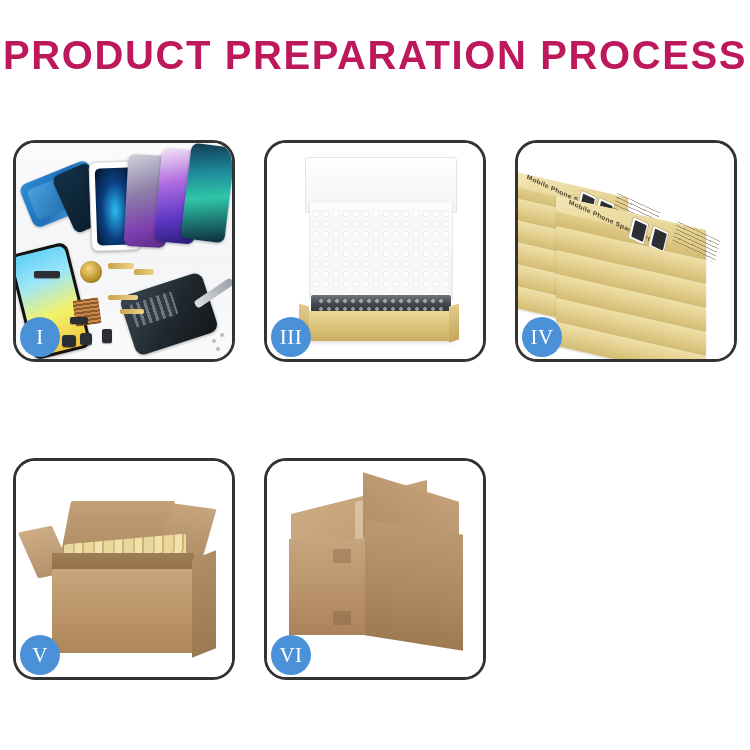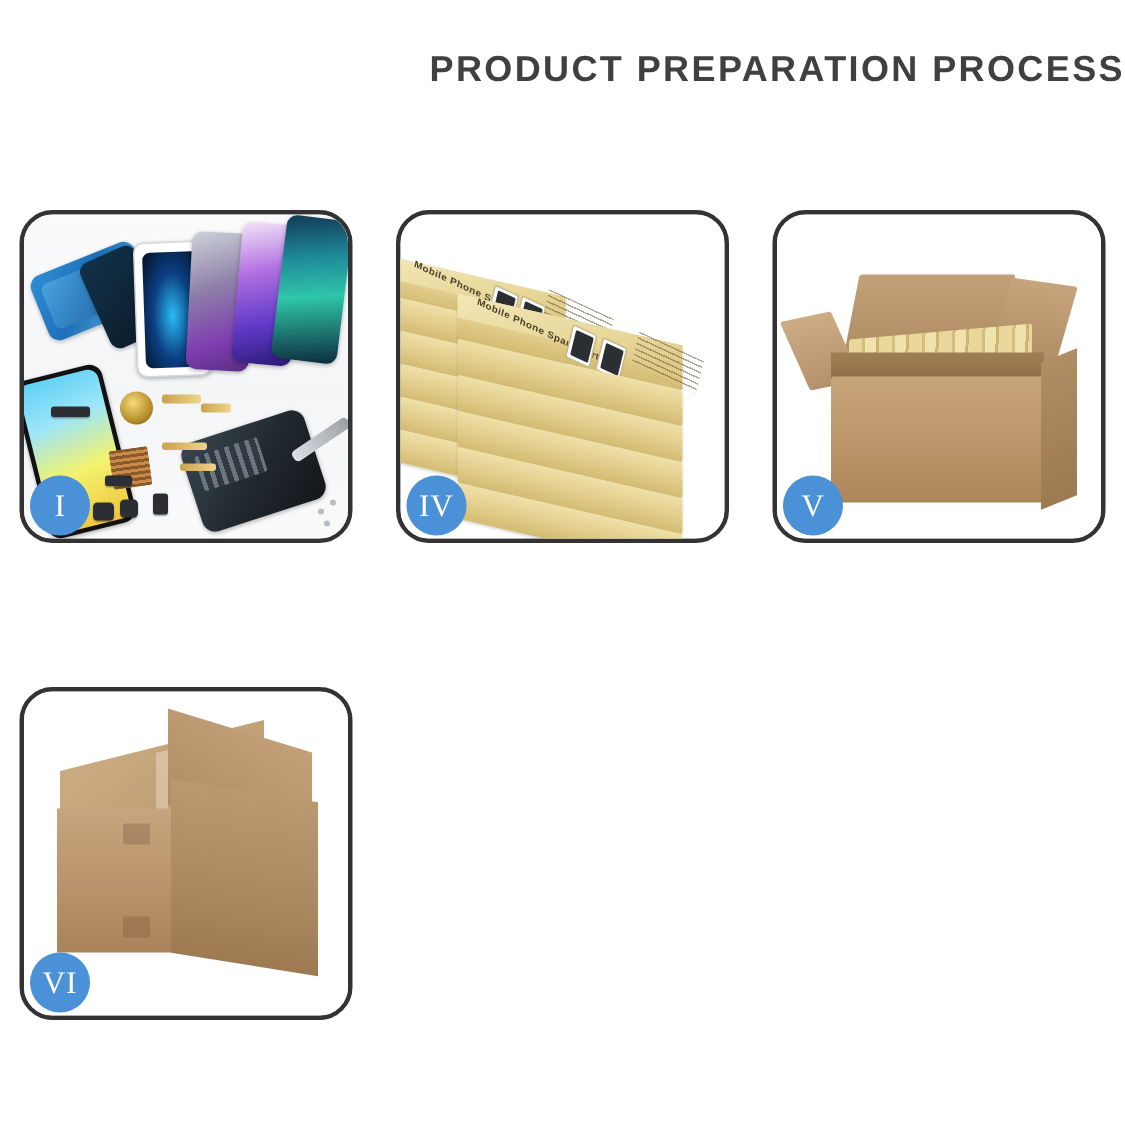--- a/index.html
+++ b/index.html
@@ -17,27 +17,26 @@
   }
 
   
   #header {
     width: 750px;
     padding-top: 34px;
     text-align: center;
   }
   #page-title {
     font-family: "Liberation Sans", sans-serif;
-    font-size: 24px;
+    font-size: 40px;
     font-weight: 700;
     letter-spacing: 1.6px;
-    color: #404040;
+    color: #be185d;
     line-height: 1.05;
     white-space: nowrap;
-    text-align: right;
   }
   #page-subtitle {
     margin-top: 11px;
     font-family: "Liberation Sans", sans-serif;
     font-size: 15.2px;
     font-weight: 400;
     letter-spacing: 0.15px;
     color: #1b1b1b;
     white-space: nowrap;
   }
@@ -406,20 +405,32 @@
         <div class="flex" style="left:104px;top:166px;width:24px;height:5px;"></div>
         <div class="screw" style="left:196px;top:196px;"></div>
         <div class="screw" style="left:204px;top:190px;"></div>
         <div class="screw" style="left:200px;top:204px;"></div>
       </div>
     </div>
     <div class="step-badge">I</div>
   </div>
 
 
+  <div class="process-panel">
+    <div class="panel-media">
+      <div class="iii-bg">
+        <div class="box3-lid"></div>
+        <div class="box3-inner"></div>
+        <div class="box3-foam"></div>
+        <div class="box3-screen"></div>
+        <div class="box3-front"></div>
+      </div>
+    </div>
+    <div class="step-badge">III</div>
+  </div>
 
   <div class="process-panel">
     <div class="panel-media">
       <div class="iv-bg">
         <div class="stack-wrap">
 
           <div class="ybox" style="left:4px;top:34px;width:112px;height:28px;transform:skewY(13deg);">
             <div class="top-face"></div>
             <div class="label-text" style="left:10px;top:8px;transform:rotate(13deg);">Mobile Phone Spare Parts</div>
             <div class="label-thumb" style="left:62px;top:4px;transform:rotate(13deg);"></div>

